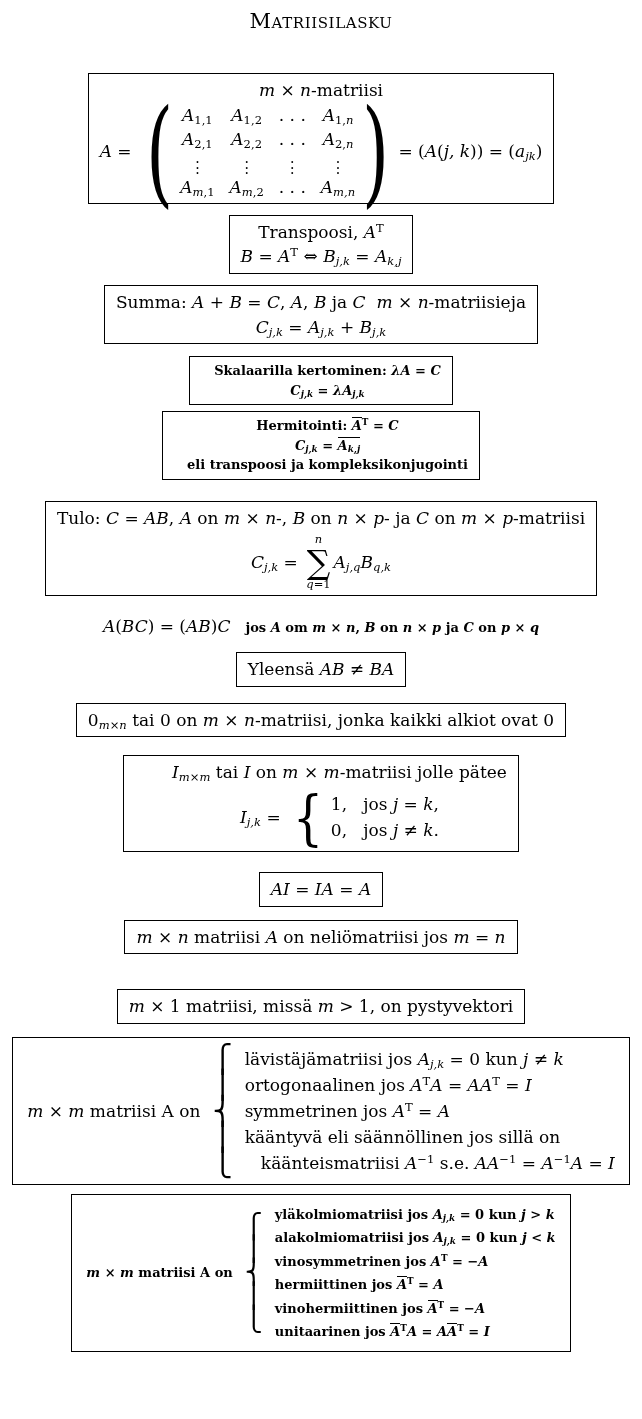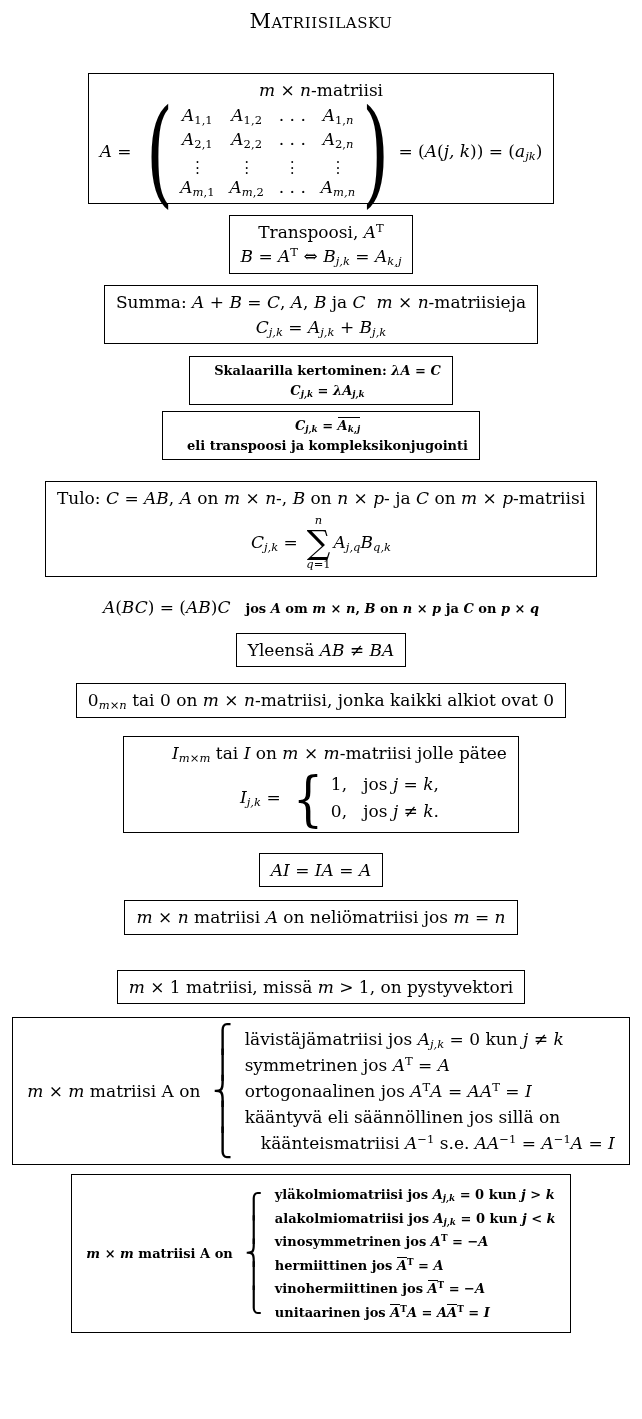--- a/index.html
+++ b/index.html
@@ -134,20 +134,21 @@
     <div><span>Summa: </span><span class="mi">A</span><span> + </span><span class="mi">B</span><span> = </span><span class="mi">C</span><span>, </span><span class="mi">A</span><span>, </span><span class="mi">B</span><span> ja </span><span class="mi">C</span><span> &nbsp;</span><span class="mi">m</span><span> × </span><span class="mi">n</span><span>-matriisieja</span></div>
     <div><span class="mi">C</span><sub><span class="mi">j,k</span></sub><span> = </span><span class="mi">A</span><sub><span class="mi">j,k</span></sub><span> + </span><span class="mi">B</span><sub><span class="mi">j,k</span></sub></div>
   </section>
 
   <section class="box smallbold mt-b">
     <div><span>Skalaarilla kertominen: </span><span class="mi">λA</span><span> = </span><span class="mi">C</span></div>
     <div><span class="mi">C</span><sub><span class="mi">j,k</span></sub><span> = </span><span class="mi">λA</span><sub><span class="mi">j,k</span></sub></div>
   </section>
 
   <section class="box smallbold mt-c">
+    <div><span>Hermitointi: </span><span class="ol"><span class="mi">A</span></span><sup><span>T</span></sup><span> = </span><span class="mi">C</span></div>
     <div><span class="mi">C</span><sub><span class="mi">j,k</span></sub><span> = </span><span class="ol"><span class="mi">A</span><sub><span class="mi">k,j</span></sub></span></div>
     <div>eli transpoosi ja kompleksikonjugointi</div>
   </section>
 
   <section class="box mt-d">
     <div><span>Tulo: </span><span class="mi">C</span><span> = </span><span class="mi">AB</span><span>, </span><span class="mi">A</span><span> on </span><span class="mi">m</span><span> × </span><span class="mi">n</span><span>-, </span><span class="mi">B</span><span> on </span><span class="mi">n</span><span> × </span><span class="mi">p</span><span>- ja </span><span class="mi">C</span><span> on </span><span class="mi">m</span><span> × </span><span class="mi">p</span><span>-matriisi</span></div>
     <div class="sumwrap">
       <span><span class="mi">C</span><sub><span class="mi">j,k</span></sub><span> =</span></span>&nbsp;
       <span class="sumcol">
         <span class="sumlim"><span class="mi">n</span></span>
@@ -200,22 +201,22 @@
     <span><span class="mi">m</span><span> × </span><span class="mi">m</span><span> matriisi A on</span></span>
     <span class="bstack">
       <span>⎧</span>
       <span>⎪</span>
       <span>⎨</span>
       <span>⎪</span>
       <span>⎩</span>
     </span>
     <span class="typelines">
       <span class="tl"><span>lävistäjämatriisi jos </span><span class="mi">A</span><sub><span class="mi">j,k</span></sub><span> = 0 kun </span><span class="mi">j</span><span> ≠ </span><span class="mi">k</span></span>
+      <span class="tl"><span>ortogonaalinen jos </span><span class="mi">A</span><sup><span>T</span></sup><span class="mi">A</span><span> = </span><span class="mi">AA</span><sup><span>T</span></sup><span> = </span><span class="mi">I</span></span>
       <span class="tl"><span>symmetrinen jos </span><span class="mi">A</span><sup><span>T</span></sup><span> = </span><span class="mi">A</span></span>
-      <span class="tl"><span>ortogonaalinen jos </span><span class="mi">A</span><sup><span>T</span></sup><span class="mi">A</span><span> = </span><span class="mi">AA</span><sup><span>T</span></sup><span> = </span><span class="mi">I</span></span>
       <span class="tl"><span>kääntyvä eli säännöllinen jos sillä on</span></span>
       <span class="tl"><span>&nbsp;&nbsp;&nbsp;käänteismatriisi </span><span class="mi">A</span><sup><span>−1</span></sup><span> s.e. </span><span class="mi">AA</span><sup><span>−1</span></sup><span> = </span><span class="mi">A</span><sup><span>−1</span></sup><span class="mi">A</span><span> = </span><span class="mi">I</span></span>
     </span>
   </section>
 
   <section class="box typesrow sm smallbold mt-l">
     <span><span class="mi">m</span><span> × </span><span class="mi">m</span><span> matriisi A on</span></span>
     <span class="bstack sm">
       <span>⎧</span>
       <span>⎪</span>

